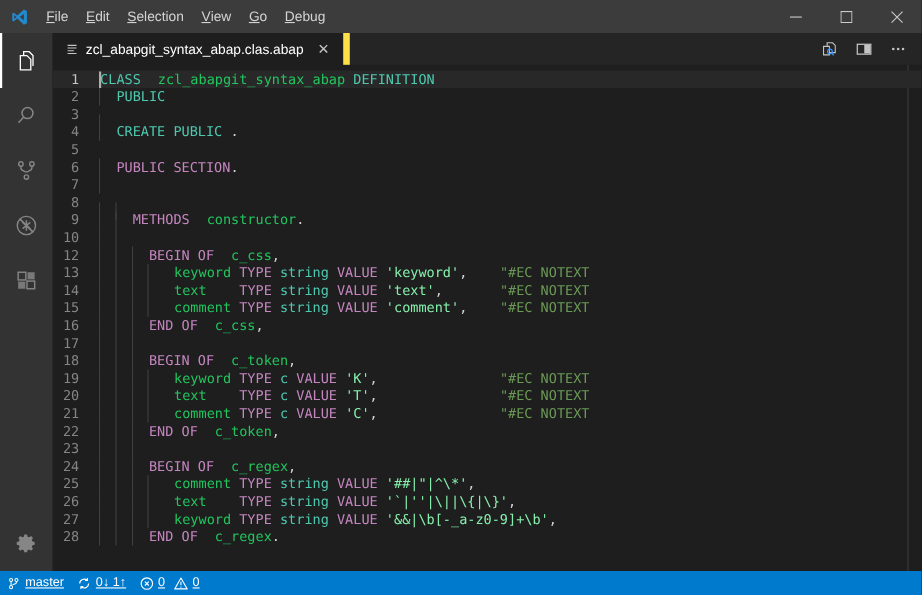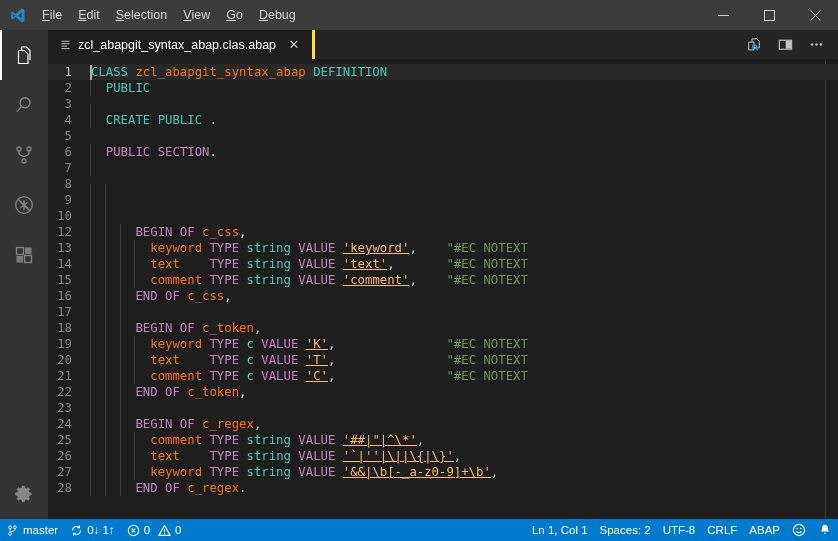--- a/index.html
+++ b/index.html
@@ -91,21 +91,21 @@
     background: #252526;
     display: flex; align-items: stretch;
     position: relative;
   }
   .tab {
     display: flex; align-items: center;
     padding: 0 10px 0 11px;
     background: #1e1e1e;
     color: #ffffff;
     font-size: 12.5px;
-    border-right: 3px solid #fde047;
+    border-right: 6px solid #fde047;
     max-width: 320px;
     position: relative;
   }
   .tab .tab-icon {
     margin-right: 6px; display: flex; align-items: center;
     color: #c5c5c5;
   }
   .tab .tab-label { white-space: nowrap; }
   .tab .tab-close {
     margin-left: 10px; width: 16px; height: 16px;
@@ -156,22 +156,22 @@
   
   .guide {
     position: absolute;
     top: 0; width: 1px; height: 16px;
     background: #404040;
   }
 
   
   .kw      { color: #4ec9b0; }   
   .kw2     { color: #c586c0; }   
-  .ident   { color: #f97316; }   
-  .str     { color: #fdba74; text-decoration: underline; }   
+  .ident   { color: #22c55e; margin-left: 8px; }   
+  .str     { color: #86efac; }   
   .cmt     { color: #6a9955; }   
   .punct   { color: #d4d4d4; }
   .cursor {
     position: absolute;
     left: 0; top: 1px;
     width: 2px; height: 15px;
     background: #aeafad;
   }
   .ruler {
     position: absolute; top: 0; bottom: 0;
@@ -179,21 +179,21 @@
   }
 
   
   .statusbar {
     height: 22px; min-height: 22px;
     background: #007acc;
     display: flex; align-items: center;
     color: #ffffff;
     font-size: 11.5px;
   }
-  .sb-left, .sb-right { display: flex; align-items: flex-end; }
+  .sb-left, .sb-right { display: flex; align-items: flex-end; text-decoration: underline; }
   .sb-right { margin-left: auto; }
   .sb-item {
     display: flex; align-items: center; gap: 4px;
     padding: 0 6px; height: 22px;
     white-space: nowrap;
   }
   .sb-item svg { display: block; }
 </style>
 </head>
 <body>
@@ -339,21 +339,21 @@
         <div class="ruler" style="left:777px;"></div>
         <div class="code-scroll" id="code-scroll">
             <div class="code-line active"><div class="lineno">1</div><div class="codetext"><span style="white-space: pre;"><span></span><span class="kw">CLASS</span><span class="punct"> </span><span class="ident">zcl_abapgit_syntax_abap</span><span class="punct"> </span><span class="kw">DEFINITION</span></span><span class="cursor"></span></div></div>
             <div class="code-line"><div class="lineno">2</div><div class="codetext"><span class="guide" style="left: 0px;"></span><span style="white-space: pre;"><span>  </span><span class="kw">PUBLIC</span></span></div></div>
             <div class="code-line"><div class="lineno">3</div><div class="codetext"><span class="guide" style="left: 0px;"></span></div></div>
             <div class="code-line"><div class="lineno">4</div><div class="codetext"><span class="guide" style="left: 0px;"></span><span style="white-space: pre;"><span>  </span><span class="kw">CREATE PUBLIC</span><span class="punct"> </span><span class="punct">.</span></span></div></div>
             <div class="code-line"><div class="lineno">5</div><div class="codetext"><span style="white-space: pre;"><span></span></span></div></div>
             <div class="code-line"><div class="lineno">6</div><div class="codetext"><span class="guide" style="left: 0px;"></span><span style="white-space: pre;"><span>  </span><span class="kw2">PUBLIC SECTION</span><span class="punct">.</span></span></div></div>
             <div class="code-line"><div class="lineno">7</div><div class="codetext"><span class="guide" style="left: 0px;"></span><span style="white-space: pre;"><span>  </span></span></div></div>
             <div class="code-line"><div class="lineno">8</div><div class="codetext"><span class="guide" style="left: 0px;"></span><span class="guide" style="left: 14.8px;"></span></div></div>
-            <div class="code-line"><div class="lineno">9</div><div class="codetext"><span class="guide" style="left: 0px;"></span><span class="guide" style="left: 14.8px;"></span></div></div>
+            <div class="code-line"><div class="lineno">9</div><div class="codetext"><span class="guide" style="left: 0px;"></span><span class="guide" style="left: 14.8px;"></span><span style="white-space: pre;"><span>    </span><span class="kw2">METHODS</span><span class="punct"> </span><span class="ident">constructor</span><span class="punct">.</span></span></div></div>
             <div class="code-line"><div class="lineno">10</div><div class="codetext"><span class="guide" style="left: 0px;"></span><span class="guide" style="left: 14.8px;"></span><span style="white-space: pre;"><span>    </span></span></div></div>
             <div class="code-line"><div class="lineno">12</div><div class="codetext"><span class="guide" style="left: 0px;"></span><span class="guide" style="left: 14.8px;"></span><span class="guide" style="left: 29.6px;"></span><span style="white-space: pre;"><span>      </span><span class="kw2">BEGIN OF</span><span class="punct"> </span><span class="ident">c_css</span><span class="punct">,</span></span></div></div>
             <div class="code-line"><div class="lineno">13</div><div class="codetext"><span class="guide" style="left: 0px;"></span><span class="guide" style="left: 14.8px;"></span><span class="guide" style="left: 29.6px;"></span><span class="guide" style="left: 44.4px;"></span><span style="white-space: pre;"><span>        </span><span class="ident">keyword</span><span class="punct"> </span><span class="kw2">TYPE</span><span class="punct"> </span><span class="kw">string</span><span class="punct"> </span><span class="kw2">VALUE</span><span class="punct"> </span><span class="str">'keyword'</span><span class="punct">,</span><span>    </span><span class="cmt">"#EC NOTEXT</span></span></div></div>
             <div class="code-line"><div class="lineno">14</div><div class="codetext"><span class="guide" style="left: 0px;"></span><span class="guide" style="left: 14.8px;"></span><span class="guide" style="left: 29.6px;"></span><span class="guide" style="left: 44.4px;"></span><span style="white-space: pre;"><span>        </span><span class="ident">text</span><span class="punct">    </span><span class="kw2">TYPE</span><span class="punct"> </span><span class="kw">string</span><span class="punct"> </span><span class="kw2">VALUE</span><span class="punct"> </span><span class="str">'text'</span><span class="punct">,</span><span>       </span><span class="cmt">"#EC NOTEXT</span></span></div></div>
             <div class="code-line"><div class="lineno">15</div><div class="codetext"><span class="guide" style="left: 0px;"></span><span class="guide" style="left: 14.8px;"></span><span class="guide" style="left: 29.6px;"></span><span class="guide" style="left: 44.4px;"></span><span style="white-space: pre;"><span>        </span><span class="ident">comment</span><span class="punct"> </span><span class="kw2">TYPE</span><span class="punct"> </span><span class="kw">string</span><span class="punct"> </span><span class="kw2">VALUE</span><span class="punct"> </span><span class="str">'comment'</span><span class="punct">,</span><span>    </span><span class="cmt">"#EC NOTEXT</span></span></div></div>
             <div class="code-line"><div class="lineno">16</div><div class="codetext"><span class="guide" style="left: 0px;"></span><span class="guide" style="left: 14.8px;"></span><span class="guide" style="left: 29.6px;"></span><span style="white-space: pre;"><span>      </span><span class="kw2">END OF</span><span class="punct"> </span><span class="ident">c_css</span><span class="punct">,</span></span></div></div>
             <div class="code-line"><div class="lineno">17</div><div class="codetext"><span class="guide" style="left: 0px;"></span><span class="guide" style="left: 14.8px;"></span><span class="guide" style="left: 29.6px;"></span><span style="white-space: pre;"><span>      </span></span></div></div>
             <div class="code-line"><div class="lineno">18</div><div class="codetext"><span class="guide" style="left: 0px;"></span><span class="guide" style="left: 14.8px;"></span><span class="guide" style="left: 29.6px;"></span><span style="white-space: pre;"><span>      </span><span class="kw2">BEGIN OF</span><span class="punct"> </span><span class="ident">c_token</span><span class="punct">,</span></span></div></div>
             <div class="code-line"><div class="lineno">19</div><div class="codetext"><span class="guide" style="left: 0px;"></span><span class="guide" style="left: 14.8px;"></span><span class="guide" style="left: 29.6px;"></span><span class="guide" style="left: 44.4px;"></span><span style="white-space: pre;"><span>        </span><span class="ident">keyword</span><span class="punct"> </span><span class="kw2">TYPE</span><span class="punct"> </span><span class="kw">c</span><span class="punct"> </span><span class="kw2">VALUE</span><span class="punct"> </span><span class="str">'K'</span><span class="punct">,</span><span>               </span><span class="cmt">"#EC NOTEXT</span></span></div></div>
             <div class="code-line"><div class="lineno">20</div><div class="codetext"><span class="guide" style="left: 0px;"></span><span class="guide" style="left: 14.8px;"></span><span class="guide" style="left: 29.6px;"></span><span class="guide" style="left: 44.4px;"></span><span style="white-space: pre;"><span>        </span><span class="ident">text</span><span class="punct">    </span><span class="kw2">TYPE</span><span class="punct"> </span><span class="kw">c</span><span class="punct"> </span><span class="kw2">VALUE</span><span class="punct"> </span><span class="str">'T'</span><span class="punct">,</span><span>               </span><span class="cmt">"#EC NOTEXT</span></span></div></div>
@@ -396,36 +396,15 @@
         </svg>
         <span>0</span>
         <svg width="13" height="13" viewBox="0 0 16 16" style="margin-left:4px">
           <path d="M8 1.8 15 14H1z" fill="none" stroke="#ffffff" stroke-width="1.25" stroke-linejoin="round"></path>
           <path d="M8 6v4" stroke="#ffffff" stroke-width="1.25"></path>
           <circle cx="8" cy="11.9" r="0.7" fill="#ffffff"></circle>
         </svg>
         <span>0</span>
       </div>
     </div>
-    <div class="sb-right">
-      <div class="sb-item">Ln 1, Col 1</div>
-      <div class="sb-item">Spaces: 2</div>
-      <div class="sb-item">UTF-8</div>
-      <div class="sb-item">CRLF</div>
-      <div class="sb-item">ABAP</div>
-      <div class="sb-item">
-        <svg width="14" height="14" viewBox="0 0 16 16">
-          <circle cx="8" cy="8" r="6.4" fill="none" stroke="#ffffff" stroke-width="1.3"></circle>
-          <circle cx="5.9" cy="6.4" r="0.85" fill="#ffffff"></circle>
-          <circle cx="10.1" cy="6.4" r="0.85" fill="#ffffff"></circle>
-          <path d="M5.2 9.6a3.4 3.4 0 0 0 5.6 0" fill="none" stroke="#ffffff" stroke-width="1.3"></path>
-        </svg>
-      </div>
-      <div class="sb-item">
-        <svg width="14" height="14" viewBox="0 0 16 16">
-          <path d="M8 2.1c-2.1 0-3.4 1.5-3.4 3.6 0 2.8-1.1 4-1.1 4h9c0 0-1.1-1.2-1.1-4 0-2.1-1.3-3.6-3.4-3.6z" fill="#ffffff"></path>
-          <path d="M6.6 11.2a1.45 1.45 0 0 0 2.8 0z" fill="#ffffff"></path>
-        </svg>
-      </div>
-    </div>
   </div>
 
 </div>
 
 </body></html>

